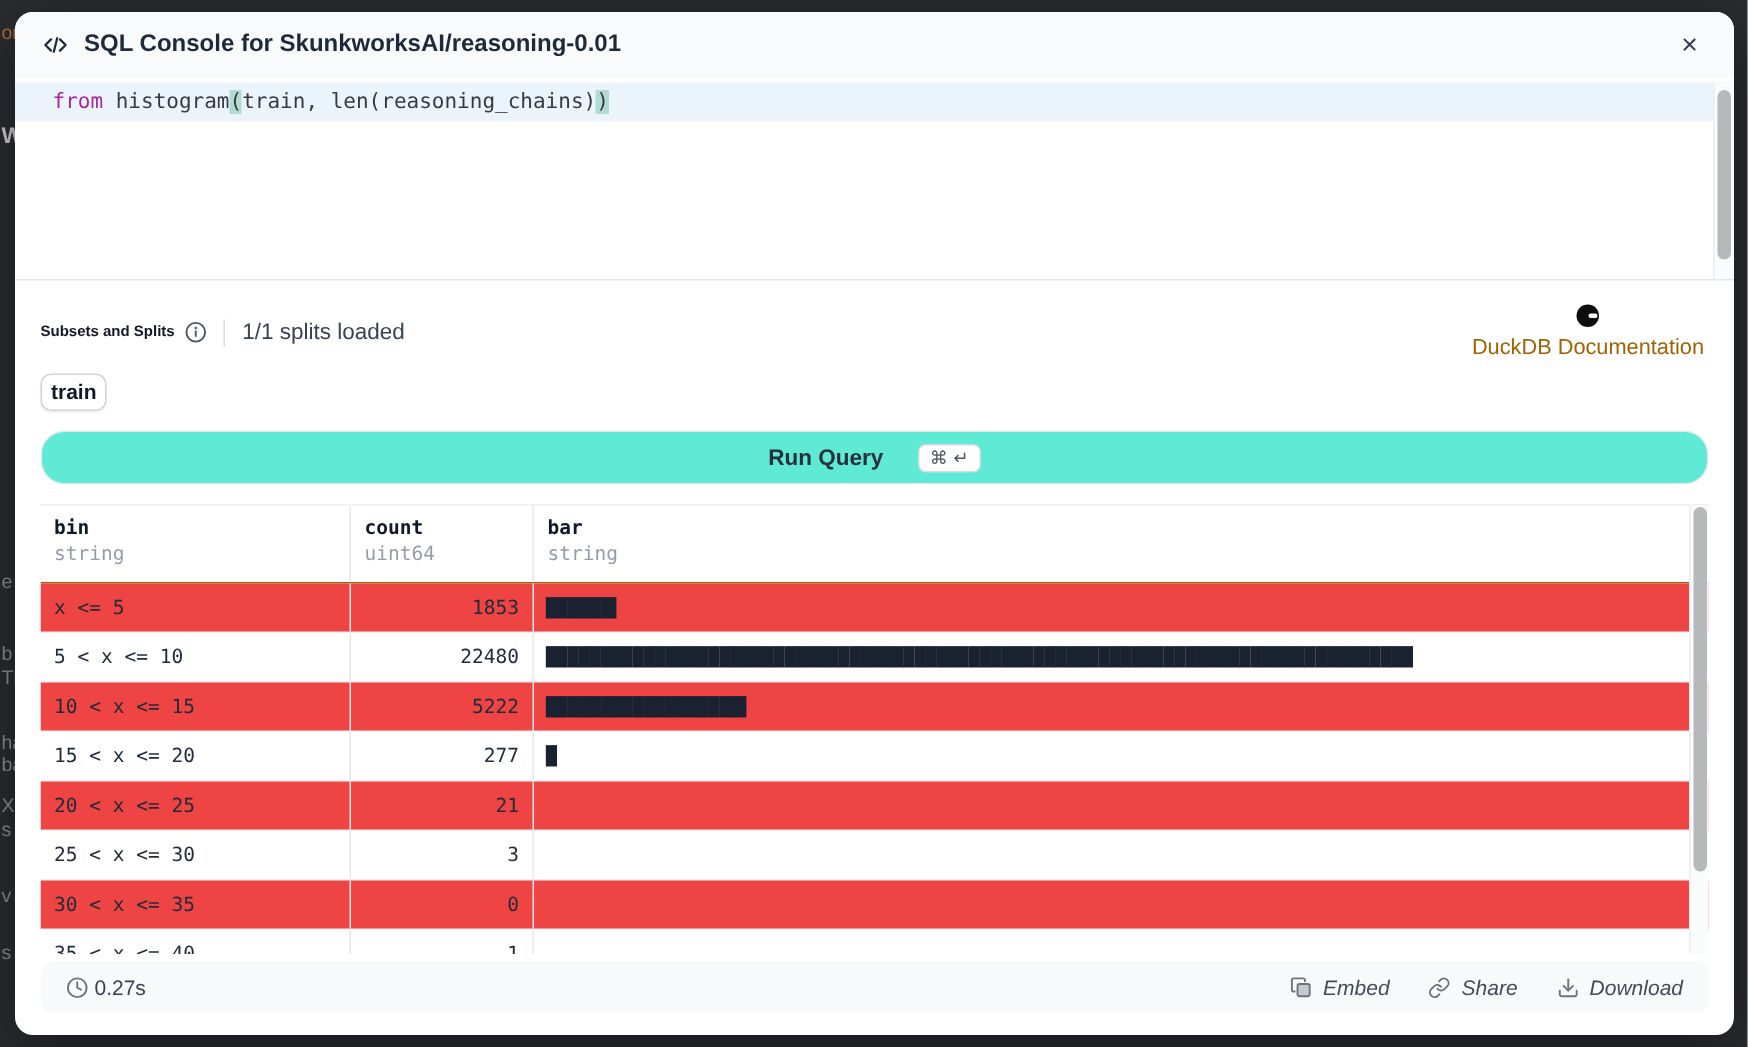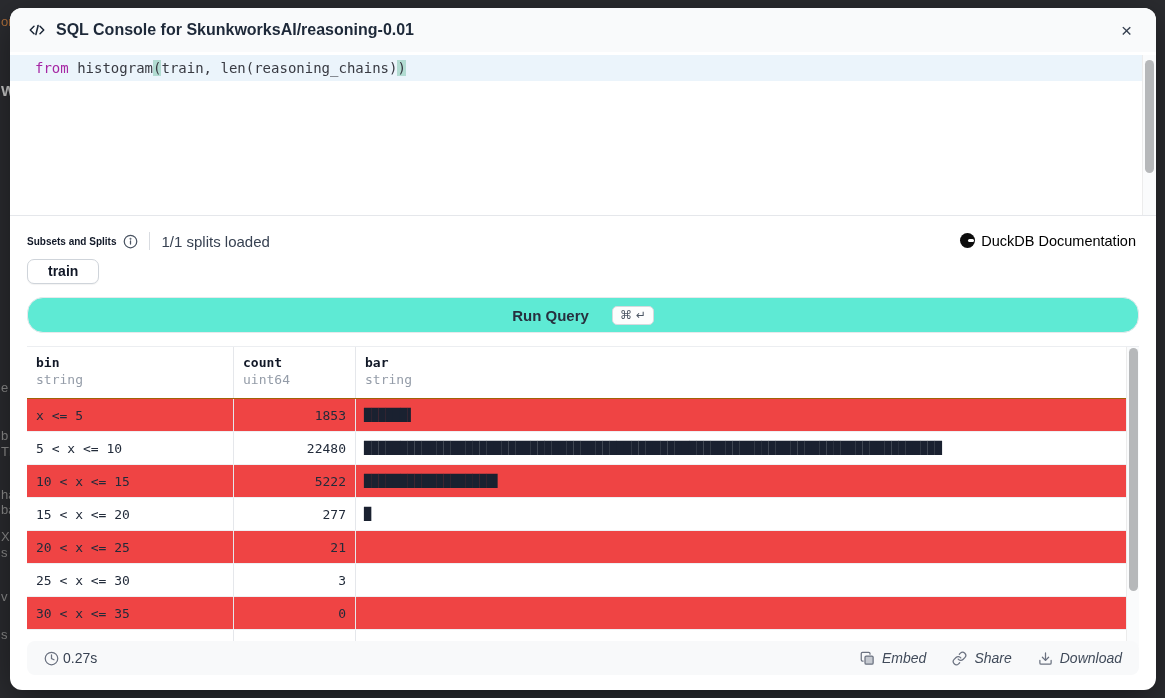--- a/index.html
+++ b/index.html
@@ -18,45 +18,45 @@
 
   
   .modal-header { height: 44px; background: #f9fafb; display: flex; align-items: center;
     padding: 0 20px 0 18px; }
   .code-icon { display: flex; color: #1e2939; }
   .modal-title { margin-left: 10px; font-size: 16px; font-weight: bold; color: #1e2939; }
   .close-btn { margin-left: auto; font-size: 19px; color: #374151; cursor: pointer;
     line-height: 1; padding: 2px 4px; }
 
   
-  .editor { position: relative; height: 161px; background: #fff; border-bottom: 1px solid #e5e7eb; }
+  .editor { position: relative; height: 132px; background: #fff; border-bottom: 1px solid #e5e7eb; }
   .code-line { margin-top: 3px; height: 26px; line-height: 26px; background: #ebf4fb;
     padding-left: 25px; font-family: "DejaVu Sans Mono", monospace; font-size: 14px;
     color: #383a42; white-space: pre; }
   .tok-kw { color: #a626a4; }
   .tok-bracket { background: #b2dcd2; }
   .editor-scrollbar { position: absolute; top: 0; right: 0; width: 14px; height: 100%;
     background: #fafbfc; border-left: 1px solid #ececec; }
   .editor-scrollbar .thumb { position: absolute; left: 2px; top: 5px; width: 9px; height: 113px;
     background: #b6b8ba; border-radius: 5px; }
 
   
   .section-bar { display: flex; align-items: center; padding: 16px 20px 0 17px; }
   .section-title { font-size: 10px; font-weight: bold; color: #111827; }
   .info-icon { display: flex; margin-left: 7px; color: #4b5563; }
   .vdivider { width: 1px; height: 18px; background: #d9dce1; margin: 0 11px; }
   .splits-loaded { font-size: 15px; color: #384252; }
-  .doc-link { margin-left: auto; display: flex; align-items: flex-start; gap: 6px;
-    font-size: 14.5px; color: #000000; cursor: pointer; }
+  .doc-link { margin-left: auto; display: flex; align-items: center; gap: 6px;
+    font-size: 14.5px; color: #a16207; cursor: pointer; flex-direction: column; }
   .duckdb-logo { width: 15px; height: 15px; background: #0d0d0d; border-radius: 50%; position: relative; }
   .duckdb-logo::after { content: ""; position: absolute; right: 1.5px; top: 6px; width: 6px; height: 3.4px;
     background: #fff; border-radius: 2px; }
 
   .badge-row { padding: 9px 0 0 17px; }
-  .split-badge { display: inline-block; padding: 3px 20px 4px; border: 1px solid #cfd4da;
+  .split-badge { display: inline-block; padding: 3px 6px 4px; border: 1px solid #cfd4da;
     border-radius: 7px; background: #fff; font-size: 14px; font-weight: bold; color: #111827;
     box-shadow: 0 1px 1px rgba(0,0,0,.05); cursor: pointer; }
 
   
   .run-btn { margin: 13px 17px 0 17px; height: 36px; background: #5eead4;
     border: 1px solid #e7e9ec; border-radius: 16px; display: flex; align-items: center;
     justify-content: center; gap: 23px; cursor: pointer; }
   .run-btn-label { font-size: 15px; font-weight: bold; color: #27303f; }
   .kbd-chip { background: #fdfdfd; border: 1px solid #d6dade; border-radius: 5px;
     padding: 1px 7px 2px; font-family: "DejaVu Sans", sans-serif; font-size: 12px; color: #4b5563; }

